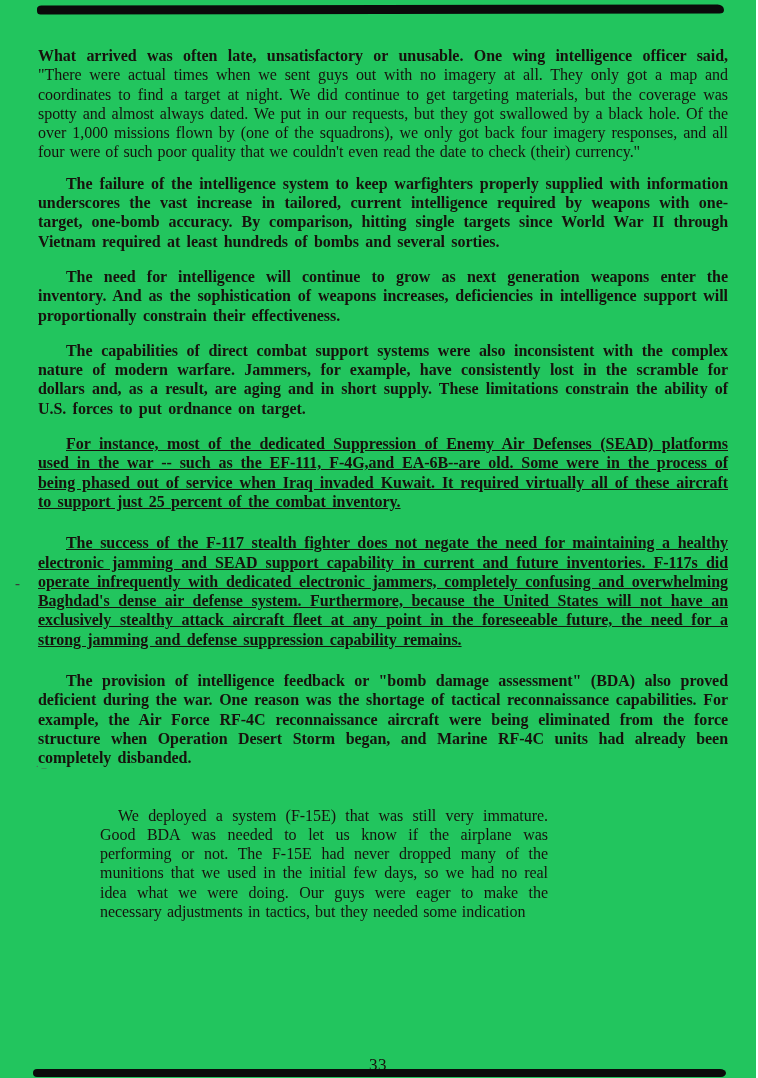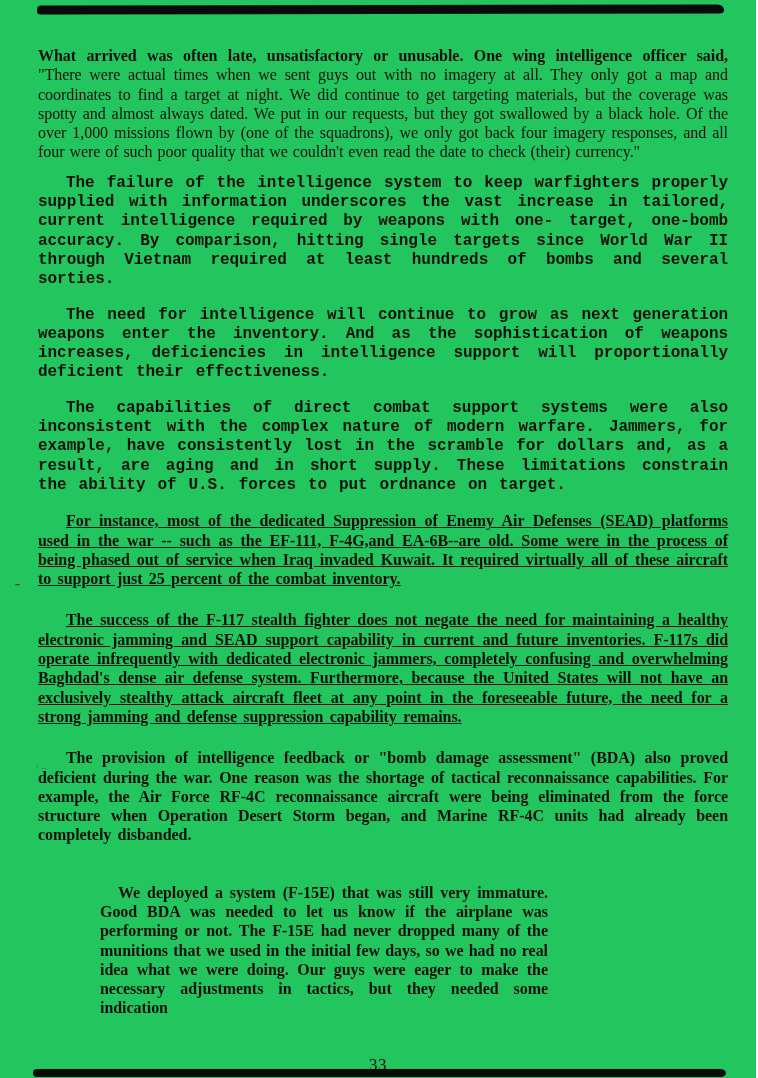--- a/index.html
+++ b/index.html
@@ -47,29 +47,29 @@
     line-height: 19.3px;
     text-align: justify;
     text-align-last: left;
     word-spacing: 2.4px;
     letter-spacing: -0.05px;
   }
   .bold { font-weight: bold; }
   .regular { font-weight: normal; word-spacing: 1px; }
   .indent { text-indent: 28px; }
   .mb12 { margin-bottom: 12px !important; }
-  .mb16 { margin-bottom: 16px !important; font-family: Liberation Mono, monospace; }
+  .mb16 { margin-bottom: 16px !important; }
   .mb22 { margin-bottom: 22px !important; text-decoration: underline; }
   .mb38 { margin-bottom: 38px !important; font-family: Liberation Serif, serif; }
   .mb6  { margin-bottom: 6px !important; }
   .quote-block {
     margin-left: 62px !important;
     width: 448px;
     text-indent: 18px;
-    font-weight: bold;
+    font-weight: normal;
     word-spacing: 1.2px !important;
   }
   .page-number {
     position: absolute;
     top: 1055px;
     left: 0;
     width: 100%;
     text-align: center;
     font-size: 17px;
     letter-spacing: 0.5px;
@@ -97,21 +97,21 @@
 <div class="page">
 
   <div class="bar bar-top"></div>
 
   <div class="text-area">
 
     <p class="mb12"><span class="bold">What arrived was often late, unsatisfactory or unusable. One wing intelligence officer said, </span><span class="regular">"There were actual times when we sent guys out with no imagery at all. They only got a map and coordinates to find a target at night. We did continue to get targeting materials, but the coverage was spotty and almost always dated. We put in our requests, but they got swallowed by a black hole. Of the over 1,000 missions flown by (one of the squadrons), we only got back four imagery responses, and all four were of such poor quality that we couldn't even read the date to check (their) currency."</span></p>
 
     <p class="bold indent mb16">The failure of the intelligence system to keep warfighters properly supplied with information underscores the vast increase in tailored, current intelligence required by weapons with one- target, one-bomb accuracy. By comparison, hitting single targets since World War II through Vietnam required at least hundreds of bombs and several sorties.</p>
 
-    <p class="bold indent mb16">The need for intelligence will continue to grow as next generation weapons enter the inventory. And as the sophistication of weapons increases, deficiencies in intelligence support will proportionally deficient their effectiveness.</p>
+    <p class="bold indent mb16">The need for intelligence will continue to grow as next generation weapons enter the inventory. And as the sophistication of weapons increases, deficiencies in intelligence support will proportionally constrain their effectiveness.</p>
 
     <p class="bold indent mb16">The capabilities of direct combat support systems were also inconsistent with the complex nature of modern warfare. Jammers, for example, have consistently lost in the scramble for dollars and, as a result, are aging and in short supply. These limitations constrain the ability of U.S. forces to put ordnance on target.</p>
 
     <p class="bold indent mb22">For instance, most of the dedicated Suppression of Enemy Air Defenses (SEAD) platforms used in the war -- such as the EF-111, F-4G,and EA-6B--are old. Some were in the process of being phased out of service when Iraq invaded Kuwait. It required virtually all of these aircraft to support just 25 percent of the combat inventory.</p>
 
     <p class="bold indent mb22">The success of the F-117 stealth fighter does not negate the need for maintaining a healthy electronic jamming and SEAD support capability in current and future inventories. F-117s did operate infrequently with dedicated electronic jammers, completely confusing and overwhelming Baghdad's dense air defense system. Furthermore, because the United States will not have an exclusively stealthy attack aircraft fleet at any point in the foreseeable future, the need for a strong jamming and defense suppression capability remains.</p>
 
     <p class="bold indent mb38">The provision of intelligence feedback or "bomb damage assessment" (BDA) also proved deficient during the war. One reason was the shortage of tactical reconnaissance capabilities. For example, the Air Force RF-4C reconnaissance aircraft were being eliminated from the force structure when Operation Desert Storm began, and Marine RF-4C units had already been completely disbanded.</p>
 
 

